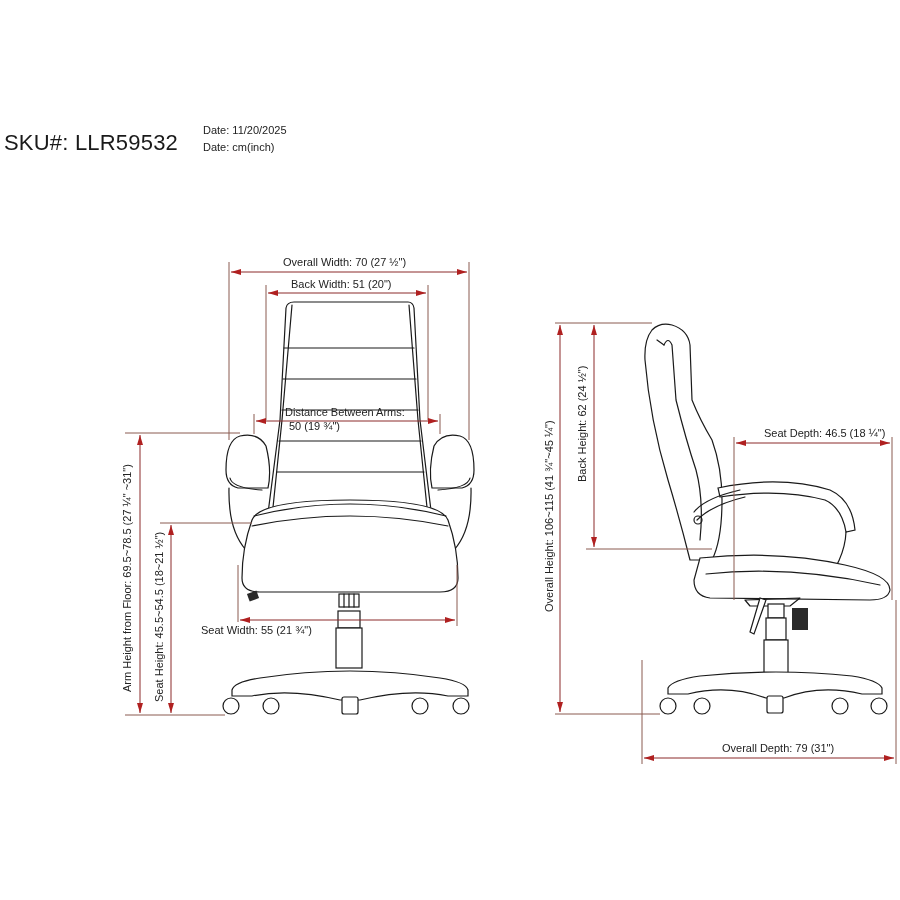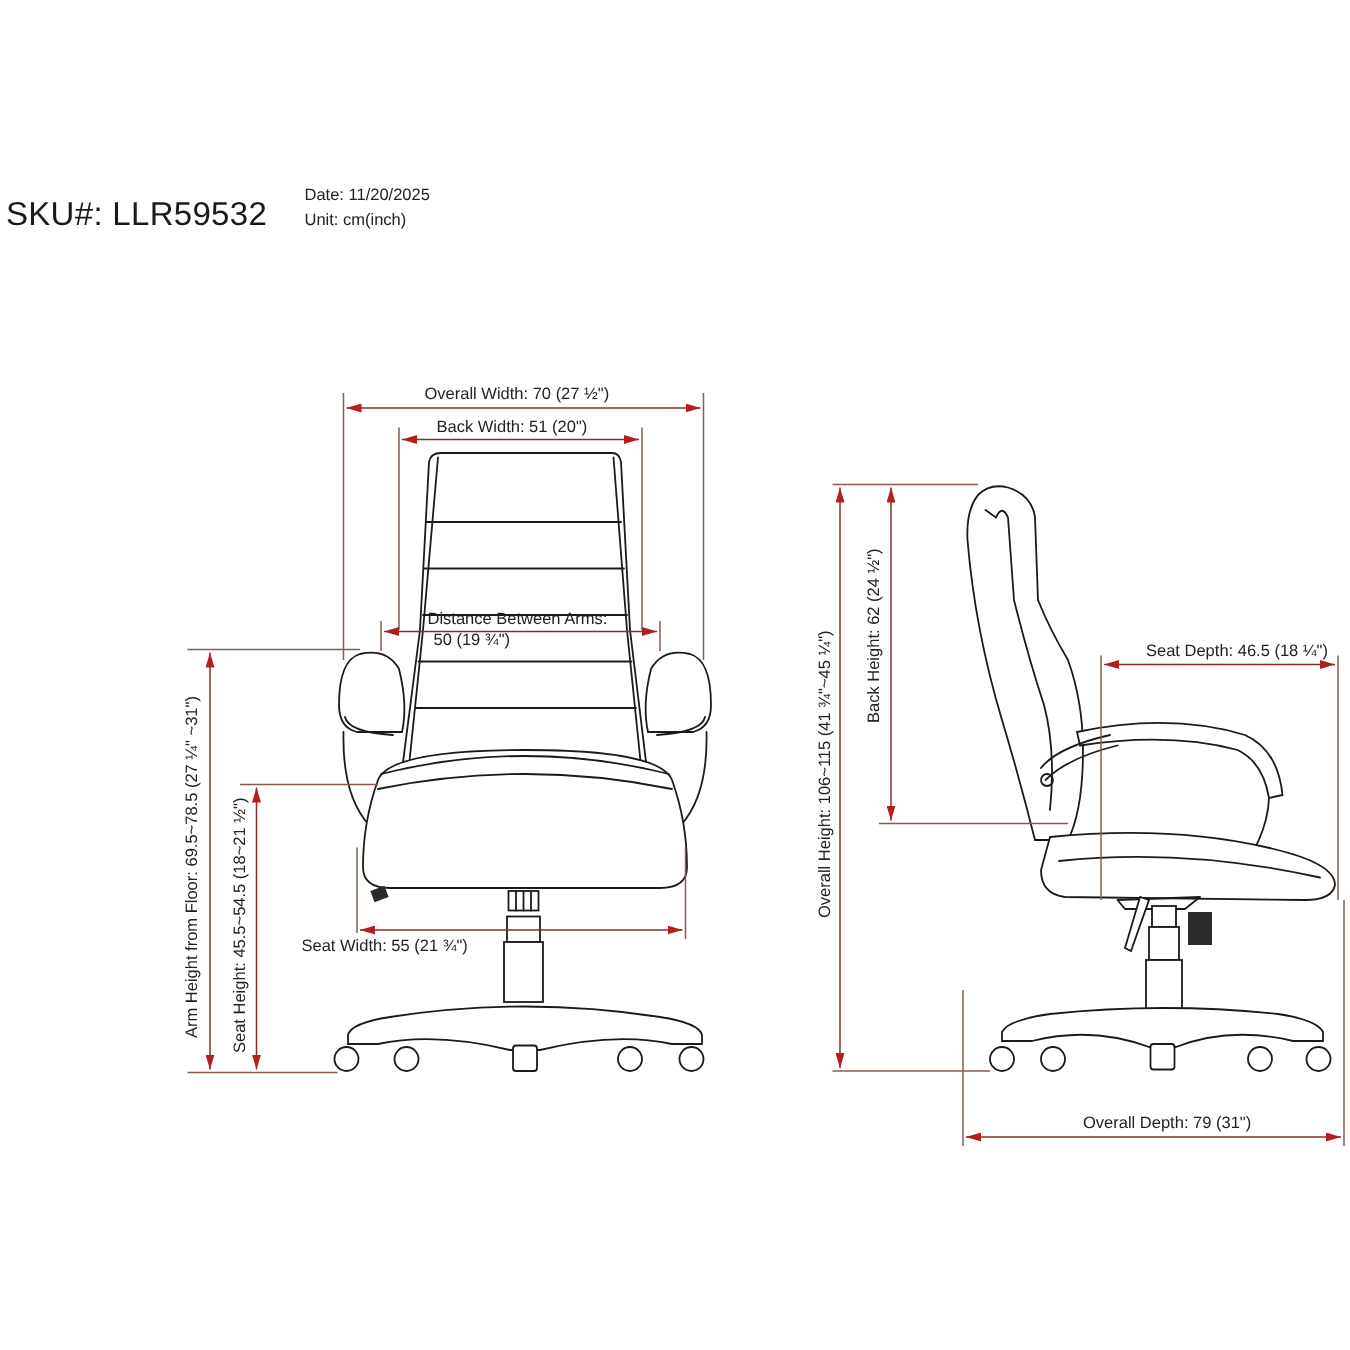--- a/index.html
+++ b/index.html
@@ -15,21 +15,21 @@
   .ch { stroke:#1a1a1a; stroke-width:1.2; fill:none; stroke-linejoin:round; stroke-linecap:round; }
   .chf { stroke:#1a1a1a; stroke-width:1.2; fill:#fff; }
   .dark { fill:#2a2a2a; }
 </style>
 </head>
 <body>
 
 <div class="sku">SKU#: LLR59532</div>
 <div class="meta">
   <div>Date: 11/20/2025</div>
-  <div>Unit: cm(inch)</div>
+  <div>Date: cm(inch)</div>
 </div>
 
 <svg class="draw" width="900" height="900" viewBox="0 0 900 900">
   <defs>
     <marker id="a" viewBox="0 0 10 6" refX="10" refY="3" markerWidth="10" markerHeight="6" orient="auto-start-reverse">
       <path d="M0,0 L10,3 L0,6 z" class="arr"></path>
     </marker>
   </defs>
 
   <g>

